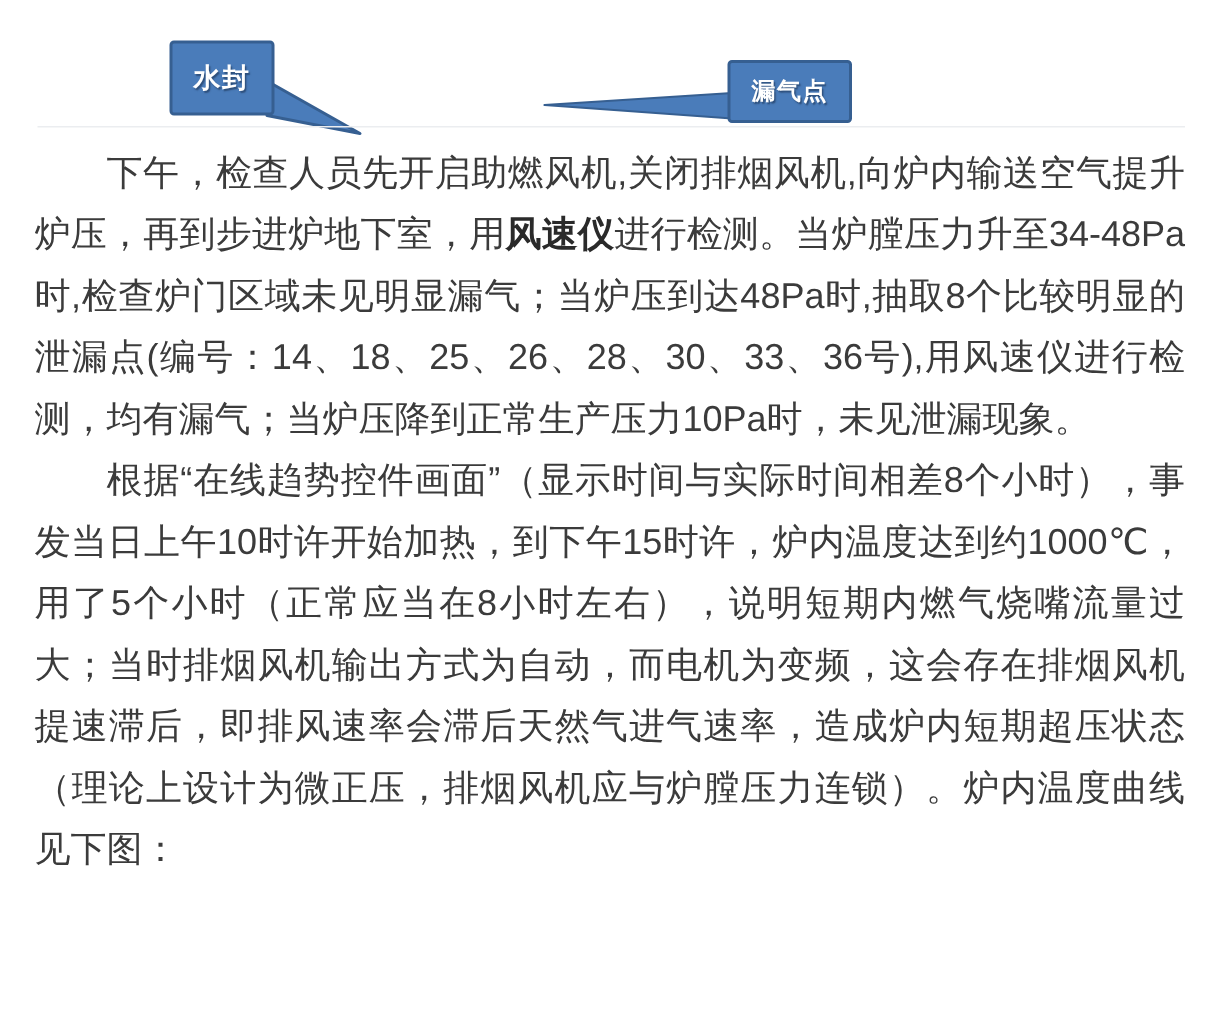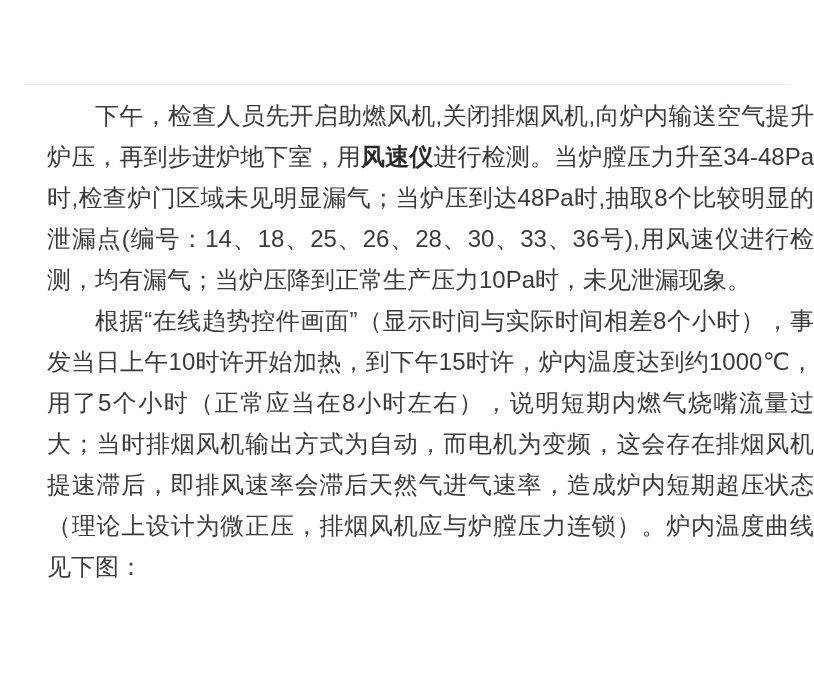--- a/index.html
+++ b/index.html
@@ -57,21 +57,20 @@
     left: 25px; top: 84px;
     width: 765px; height: 1px;
     background: #ebedf0;
   }
 
   
   .doc {
     position: absolute;
     left: 23px; top: 95px;
     width: 767px;
-    margin-left: 24px;
   }
   .doc p {
     margin: 0;
     font-size: 24px;
     line-height: 41px;
     text-indent: 2em;
     text-align: justify;
     color: #3b3b3b;
     word-break: break-all;
   }
@@ -82,20 +81,34 @@
   .doc strong {
     font-weight: bold;
     color: #2a2a2a;
   }
 </style>
 </head>
 <body>
 
 <div class="page">
 
+  <div class="annotation-layer">
+    <svg class="tails-svg" width="814" height="100" viewBox="0 0 814 100">
+      <polygon points="178,54 240,89 178,77" fill="#4a7cba" stroke="#365f91" stroke-width="2" stroke-linejoin="round"></polygon>
+      <polygon points="363,70 488,62 488,79" fill="#4a7cba" stroke="#365f91" stroke-width="1.5" stroke-linejoin="round"></polygon>
+    </svg>
+
+    <div class="callout-box callout-water-seal">
+      <span>水封</span>
+    </div>
+
+    <div class="callout-box callout-leak-point">
+      <span>漏气点</span>
+    </div>
+  </div>
 
   <div class="separator"></div>
 
   <div class="doc">
 
     <p>
       <span>下午，检查人员先开启助燃风机,关闭排烟风机,向炉内输送空气提升炉压，再到步进炉地下室，用</span><strong>风速仪</strong><span>进行检测。当炉膛压力升至34-48Pa时,检查炉门区域未见明显漏气；当炉压到达48Pa时,抽取8个比较明显的泄漏点(编号：14、18、25、26、28、30、33、36号),用风速仪进行检测，均有漏气；当炉压降到正常生产压力10Pa时，未见泄漏现象。</span>
     </p>
 
 

